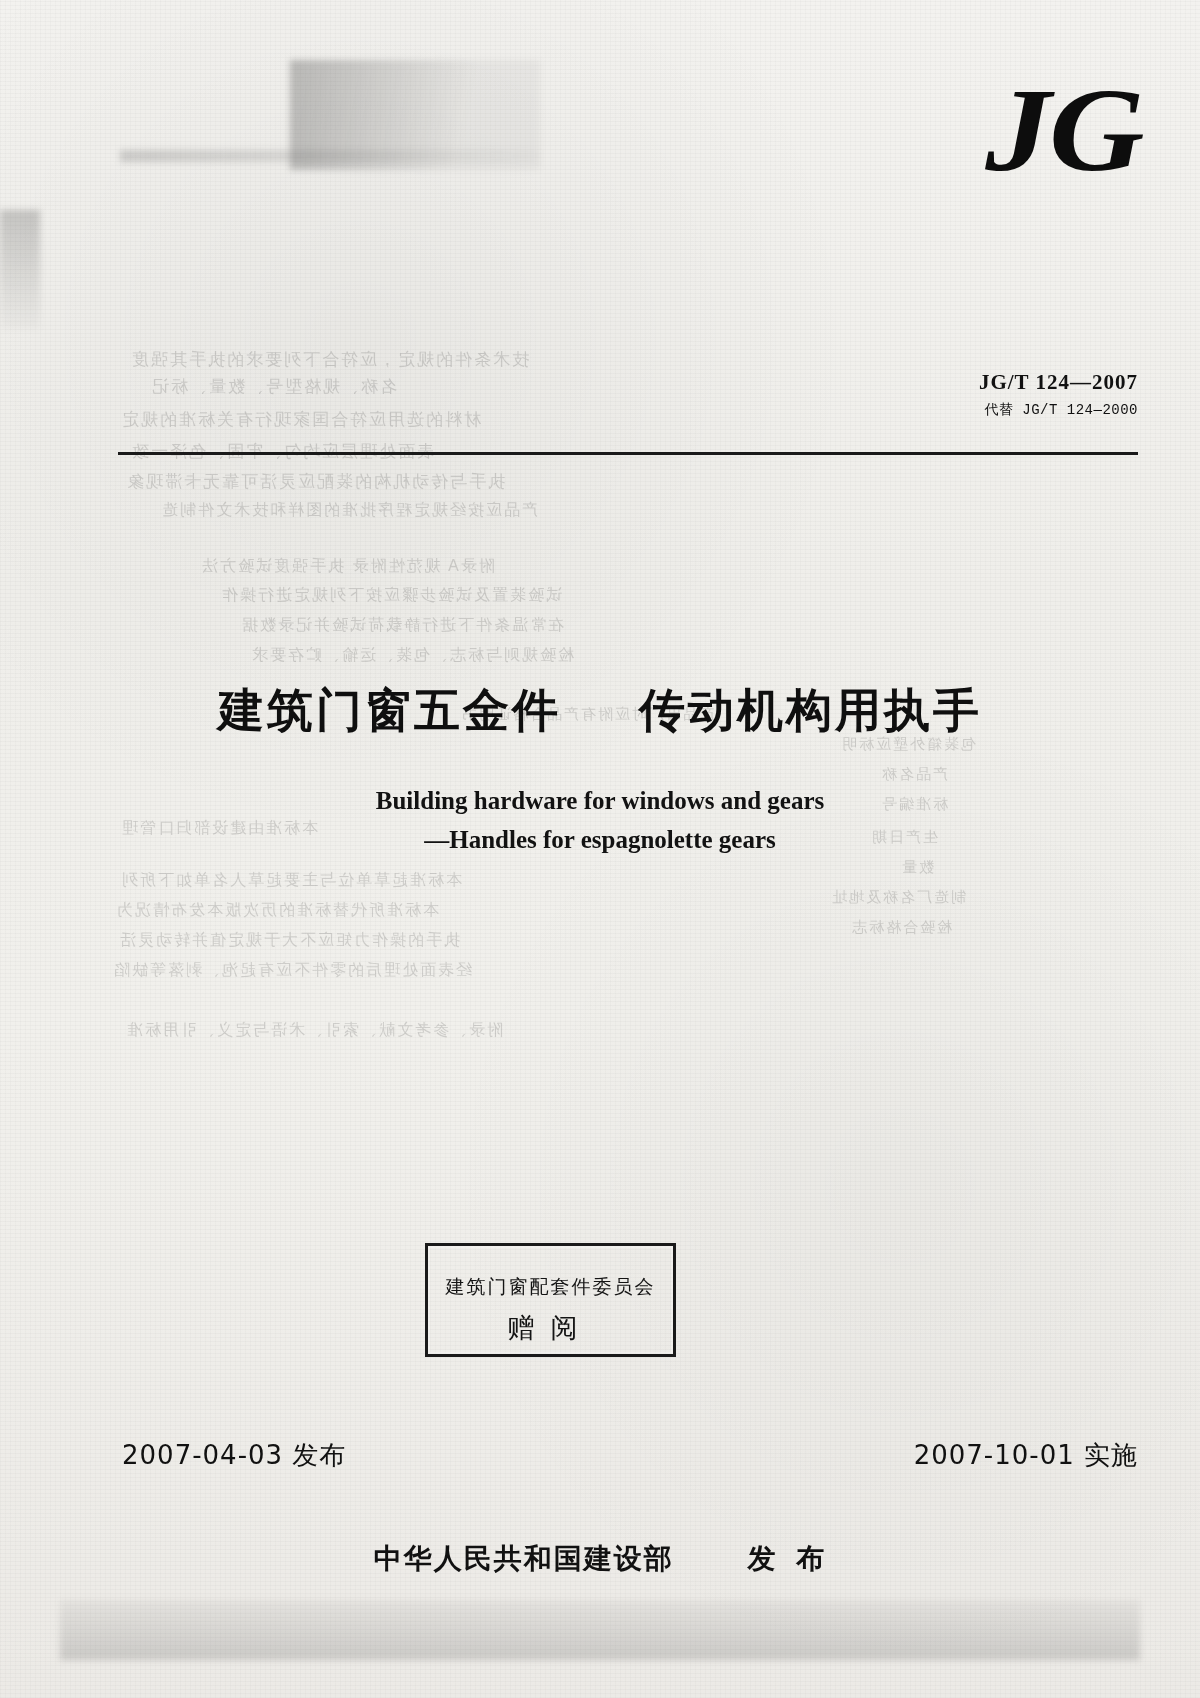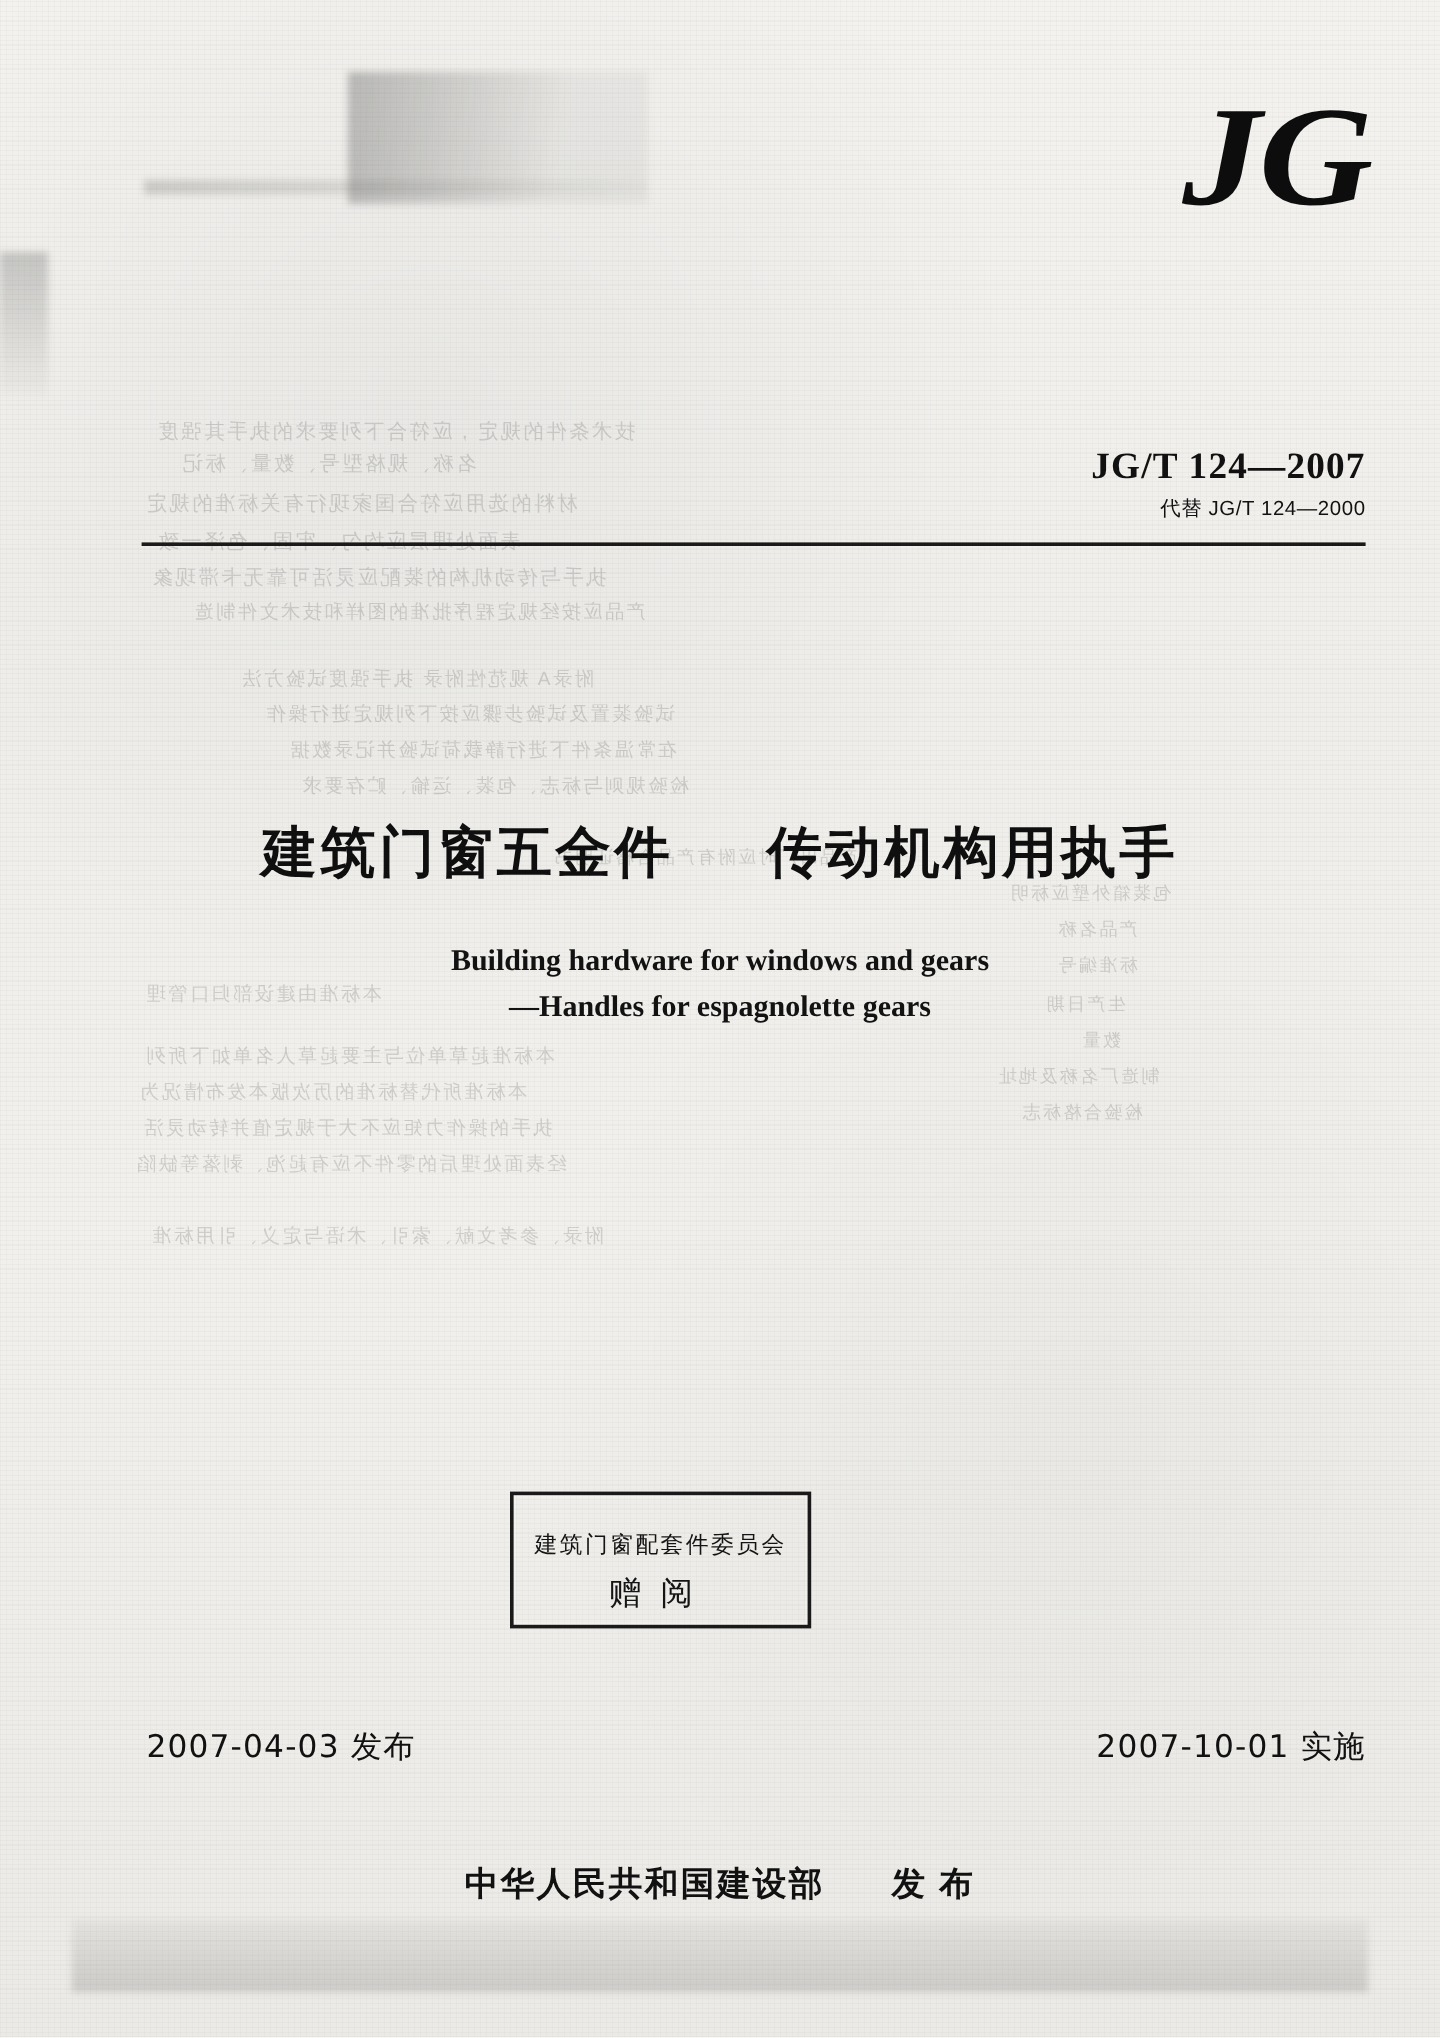--- a/index.html
+++ b/index.html
@@ -72,27 +72,27 @@
 
   #std-code-block {
     position: absolute;
     right: 62px;
     top: 370px;
     text-align: right;
     color: #111;
   }
   #std-code {
     font-family: "Liberation Serif", serif;
-    font-size: 31px;
+    font-size: 21px;
     font-weight: bold;
     letter-spacing: 1px;
   }
   #std-replaces {
-    font-family: Liberation Sans, sans-serif;
-    font-size: 17px;
+    font-family: Liberation Mono, monospace;
+    font-size: 14px;
     margin-top: 6px;
     letter-spacing: 0.5px;
   }
 
   #rule {
     position: absolute;
     left: 118px;
     right: 62px;
     top: 452px;
     height: 3px;
@@ -169,26 +169,25 @@
     color: #111;
     letter-spacing: 1px;
   }
 
   
   #publisher {
     position: absolute;
     left: 0; right: 0;
     top: 1540px;
     text-align: center;
-    font-family: Liberation Sans, sans-serif;
+    font-family: Liberation Mono, monospace;
     font-weight: bold;
     font-size: 28px;
     letter-spacing: 2px;
     color: #111;
-    margin-top: 11px;
   }
   #publisher .gap { display: inline-block; width: 36px; }
 
   
   #seal {
     position: absolute;
     left: 180px;
     top: 1520px;
     width: 96px;
     height: 96px;

